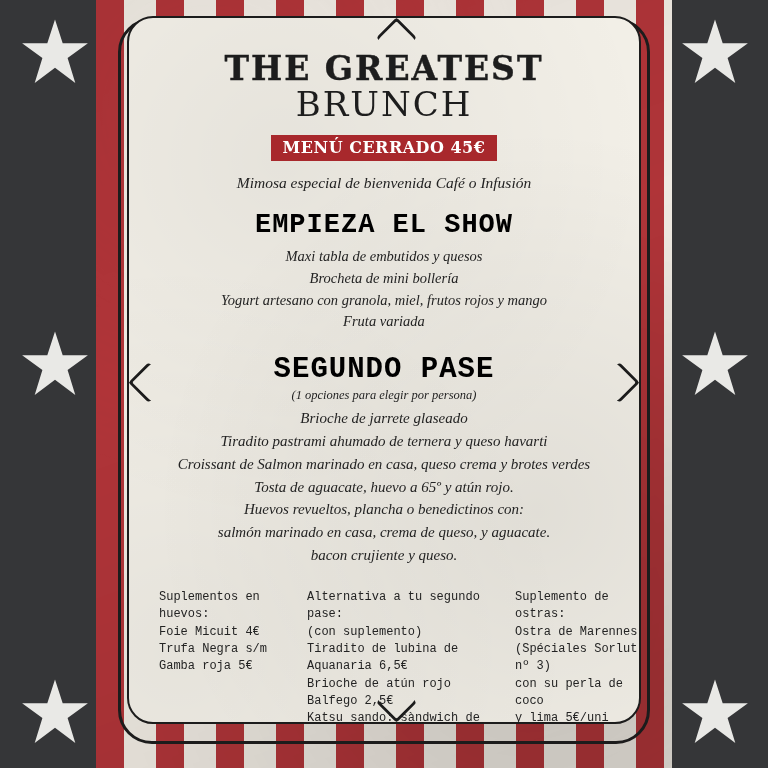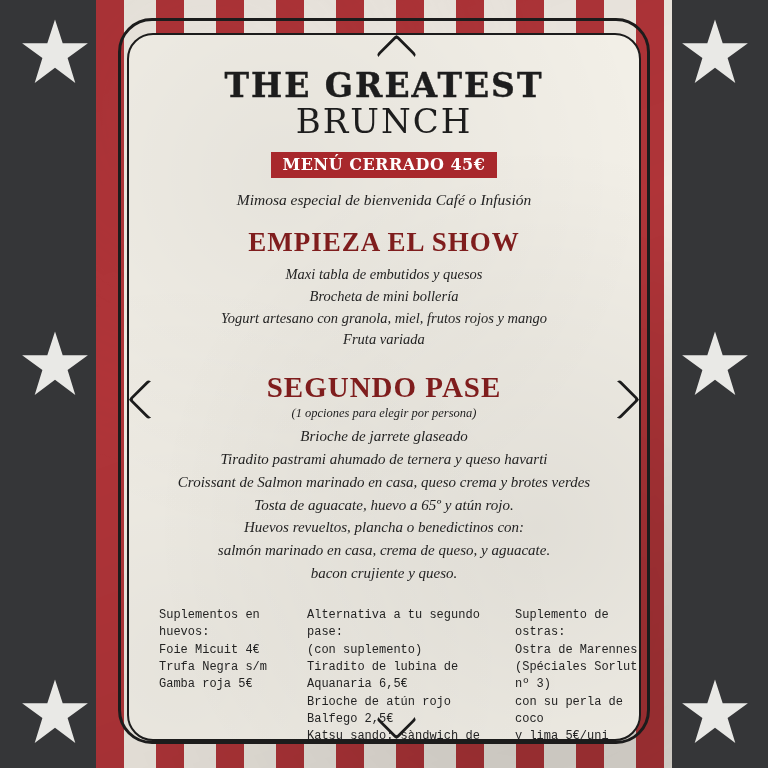--- a/index.html
+++ b/index.html
@@ -71,21 +71,21 @@
     width: 532px;
     height: 726px;
     border: 3px solid #1c1c1c;
     border-radius: 34px;
     background: transparent;
     box-sizing: border-box;
   }
   .card-inner {
     position: absolute;
     left: 127px;
-    top: 33px;
+    top: 16px;
     width: 514px;
     height: 708px;
     background: #f2efe7;
     border: 2px solid #1c1c1c;
     border-radius: 26px;
     box-sizing: border-box;
     overflow: hidden;
   }
   .card-inner::before {
     content: "";
@@ -155,23 +155,23 @@
 
   .welcome {
     margin-top: 11px;
     font-size: 15.5px;
     line-height: 1.45;
     font-style: italic;
     font-family: "Liberation Serif", serif;
   }
 
   .section-title {
-    font-family: Liberation Serif, serif;
+    font-family: Liberation Mono, monospace;
     font-weight: bold;
-    color: #7f1d1d;
+    color: #000000;
     letter-spacing: 1px;
     margin-top: 16px;
     margin-bottom: 6px;
   }
   .section-title.show { font-size: 27px; }
   .section-title.pase { font-size: 29px; margin-top: 20px; margin-bottom: 2px; }
 
   .item-list {
     font-size: 14.5px;
     line-height: 1.5;

